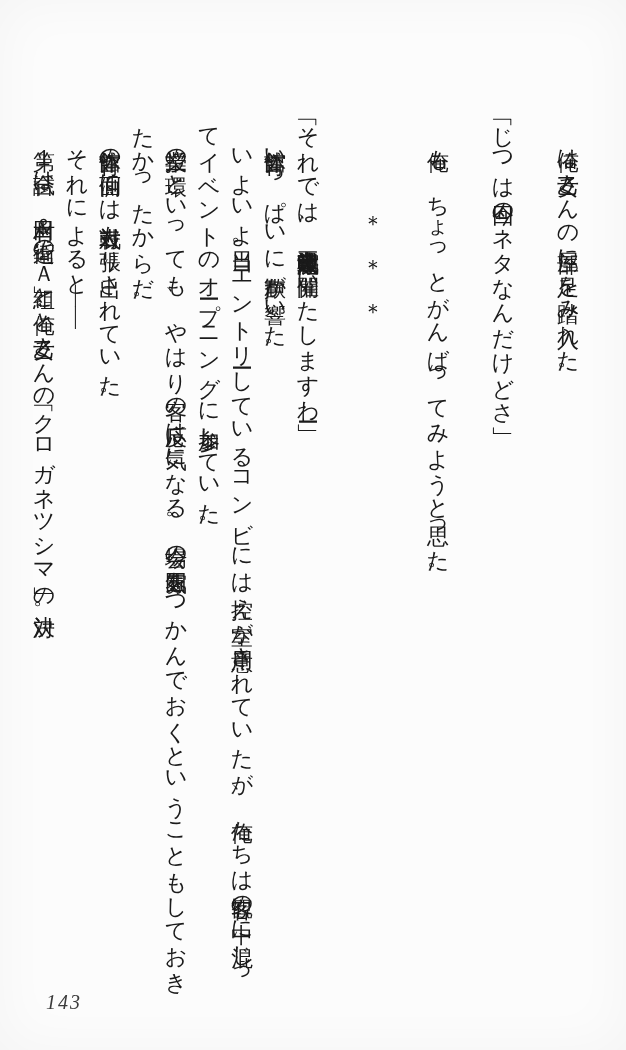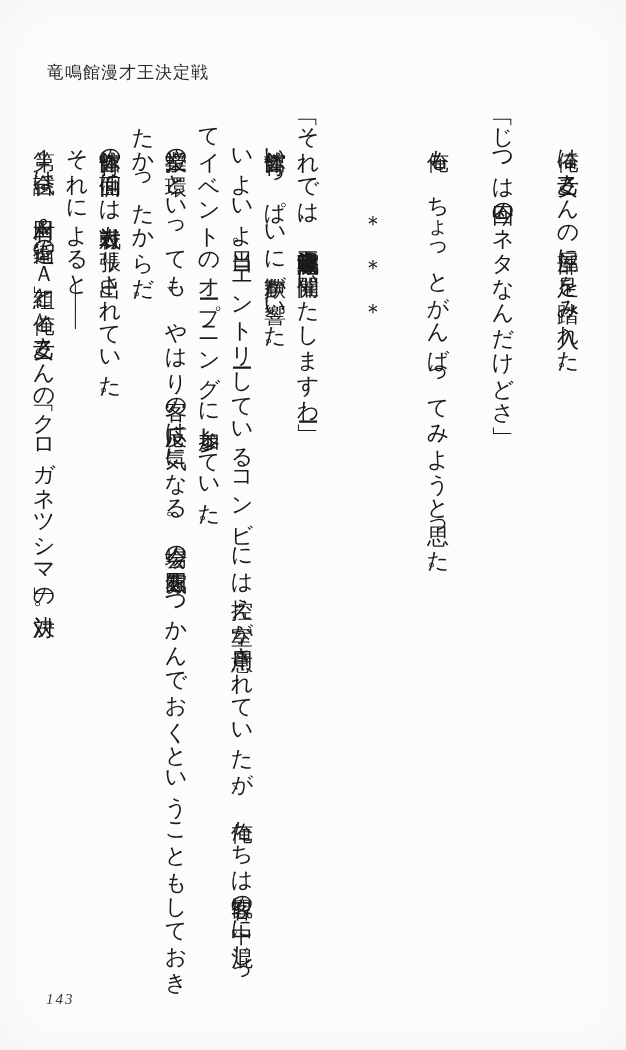--- a/index.html
+++ b/index.html
@@ -46,32 +46,31 @@
     margin: 0; padding: 0;
     text-align: start;
   }
   
   .text-block p.gap-after {
     margin-block-end: 32px;
   }
   .page-number {
     position: absolute;
     left: 46px; top: 991px;
-    font-size: 15px;
+    font-size: 20px;
     font-style: italic;
     letter-spacing: 2px;
     color: var(--page-number-text);
   }
 </style>
 </head>
 <body>
 
 <div class="page">
 
-  <div class="running-header">竜鳴館漫才王決定戦</div>
 
   <div class="text-block">
     <p class="gap-after">　俺は乙女さんの部屋に足を踏み入れた。</p>
     <p class="gap-after">「じつは今回のネタなんだけどさ」</p>
     <p class="gap-after">　俺も、ちょっとがんばってみようと思った。</p>
     <p class="gap-after">　　　　＊　＊　＊</p>
     <p>「それでは、竜鳴館漫才王決定戦を開催いたしますわー」</p>
     <p>　体育館いっぱいに歓声が響いた。</p>
     <p>　いよいよ当日。エントリーしているコンビには控え室が用意されていたが、俺たちは観客の中に混じってイベントのオープニングに参加していた。</p>
     <p>　授業の一環といっても、やはり客の反応は気になる。会場の雰囲気をつかんでおくということもしておきたかったからだ。</p>

